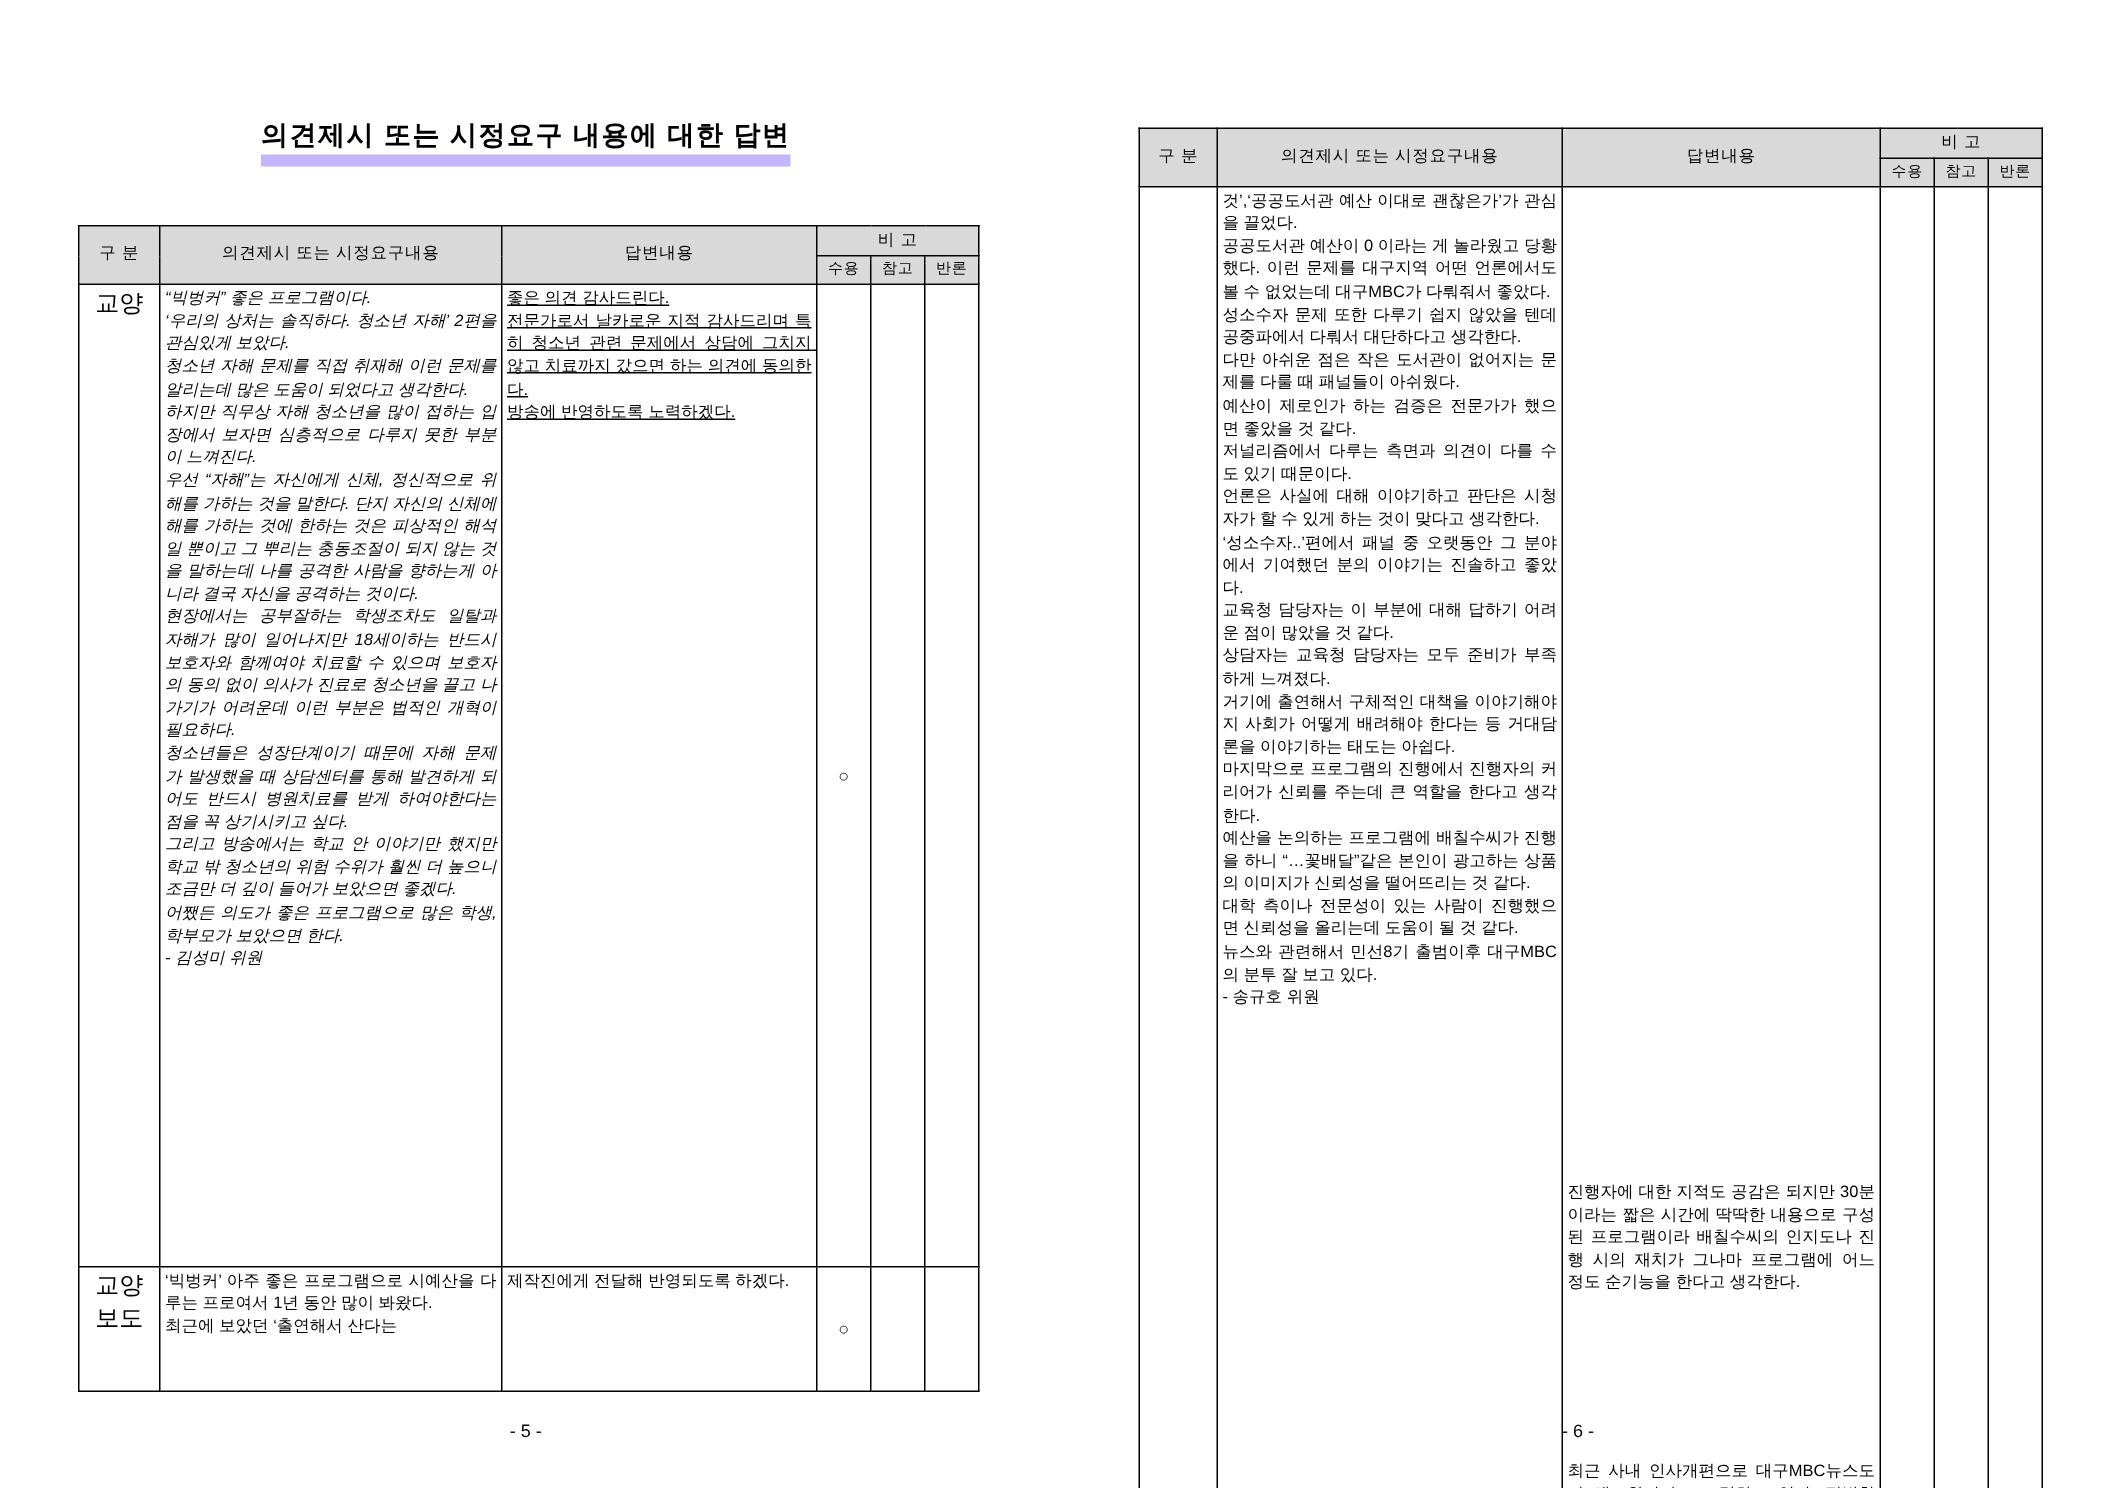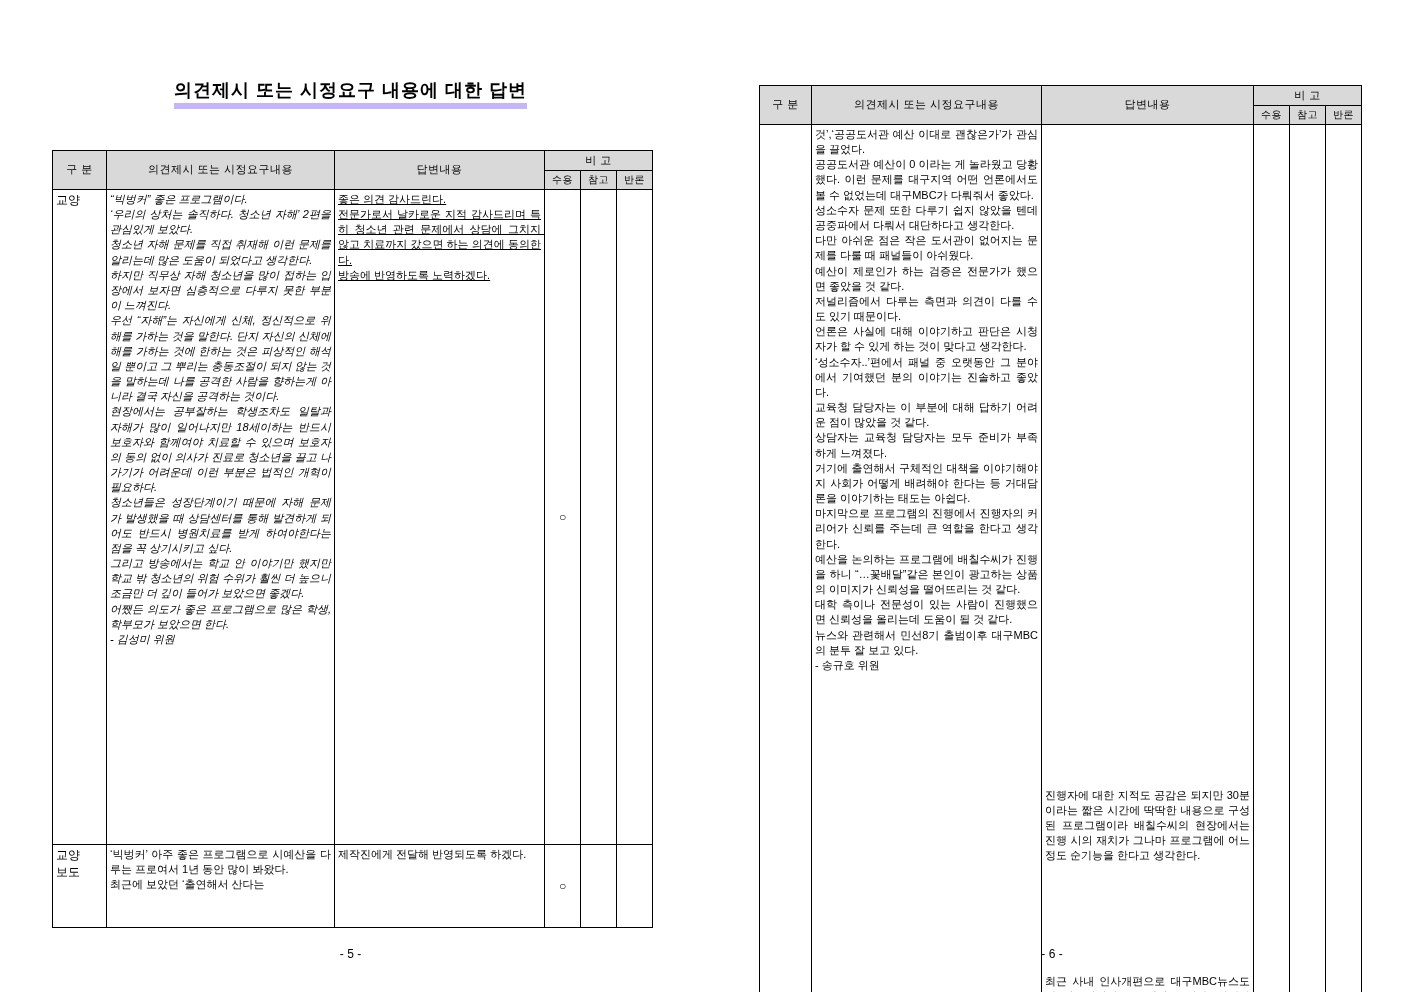--- a/index.html
+++ b/index.html
@@ -26,21 +26,21 @@
     position: absolute;
     top: 78px;
     left: 0;
     width: 701px;
     text-align: center;
     font-size: 18px;
     font-weight: bold;
     letter-spacing: 1px;
   }
   .doc-title .underline {
-    border-bottom: 6px solid #c4b5fd;
+    border-bottom: 8px solid #c4b5fd;
     padding-bottom: 3px;
   }
 
   table.sheet {
     border-collapse: collapse;
     table-layout: fixed;
     font-size: 11px;
     line-height: 1.38;
   }
   table.sheet td, table.sheet th {
@@ -51,21 +51,22 @@
   }
   .hdr {
     background: #d9d9d9;
     text-align: center;
     vertical-align: middle !important;
     font-size: 11px;
     letter-spacing: 0.5px;
   }
   .hdr-small { font-size: 10px; }
   .cell-cat {
-    font-size: 12px;
+    text-align: center;
+    font-size: 16px;
   }
   .cell-opinion, .cell-reply {
     text-align: justify;
     text-justify: inter-character;
     word-break: break-all;
     font-size: 11px;
   }
   .cell-mark {
     text-align: center;
     vertical-align: middle !important;
@@ -201,21 +202,21 @@
 교육청 담당자는 이 부분에 대해 답하기 어려운 점이 많았을 것 같다.
 상담자는 교육청 담당자는 모두 준비가 부족하게 느껴졌다.
 거기에 출연해서 구체적인 대책을 이야기해야지 사회가 어떻게 배려해야 한다는 등 거대담론을 이야기하는 태도는 아쉽다.
 마지막으로 프로그램의 진행에서 진행자의 커리어가 신뢰를 주는데 큰 역할을 한다고 생각한다.
 예산을 논의하는 프로그램에 배칠수씨가 진행을 하니 “…꽃배달”같은 본인이 광고하는 상품의 이미지가 신뢰성을 떨어뜨리는 것 같다.
 대학 측이나 전문성이 있는 사람이 진행했으면 신뢰성을 올리는데 도움이 될 것 같다.
 뉴스와 관련해서 민선8기 출범이후 대구MBC의 분투 잘 보고 있다.
 - 송규호 위원</td>
         <td class="cell-reply" style="white-space: pre-wrap;">
           <div style="height:600px"></div>
-          <p class="line">진행자에 대한 지적도 공감은 되지만 30분이라는 짧은 시간에 딱딱한 내용으로 구성된 프로그램이라 배칠수씨의 현장에서는 진행 시의 재치가 그나마 프로그램에 어느 정도 순기능을 한다고 생각한다.</p>
+          <p class="line">진행자에 대한 지적도 공감은 되지만 30분이라는 짧은 시간에 딱딱한 내용으로 구성된 프로그램이라 배칠수씨의 인지도나 진행 시의 재치가 그나마 프로그램에 어느 정도 순기능을 한다고 생각한다.</p>
           <div style="height:50px"></div>
           <p class="line">최근 사내 인사개편으로 대구MBC뉴스도 더 새로워지려고 노력하고 있다. 평범한 뉴스가 아닌 대구MBC만의 차별화된 뉴스를 할 수 있도록</p>
         </td>
         <td class="cell-mark"></td>
         <td class="cell-mark"></td>
         <td class="cell-mark"></td>
       </tr>
     </tbody>
   </table>
 

